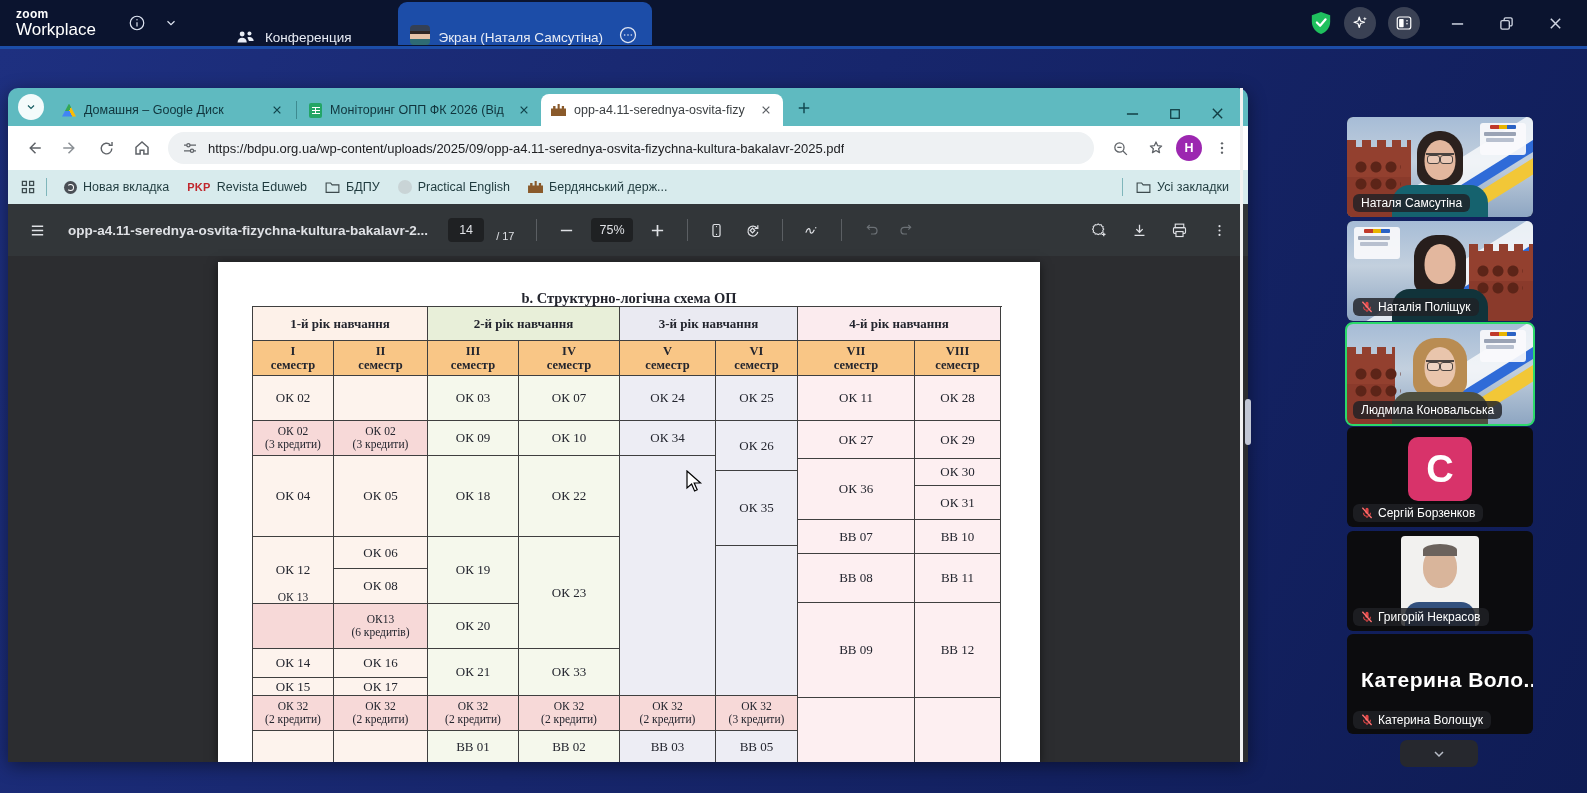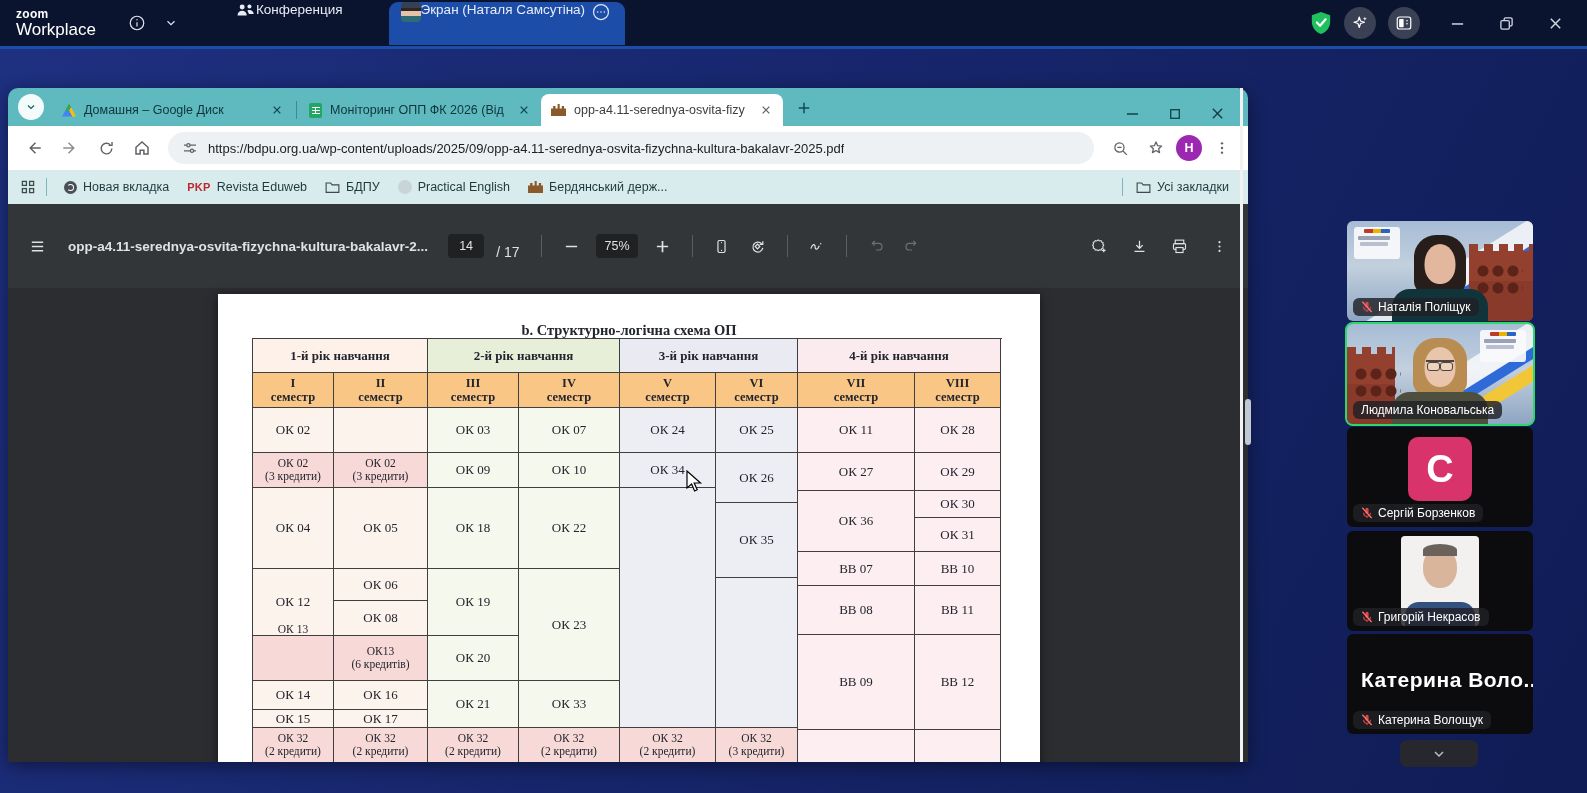--- a/index.html
+++ b/index.html
@@ -5,21 +5,21 @@
   html,body{margin:0;padding:0;background:#0b142f;font-family:"Liberation Sans",sans-serif;}
   .stage{position:relative;width:1587px;height:793px;overflow:hidden;background:#0b142f;}
   svg{display:block}
 
   
   .zbar{position:absolute;left:0;top:0;width:100%;height:46px;background:#0b142f;display:flex;align-items:center;color:#fff;}
   .zlogo{display:flex;flex-direction:column;justify-content:center;margin-left:16px;line-height:1;width:104px;}
   .zlogo .l1{font-weight:bold;font-size:12px;letter-spacing:.3px}
   .zlogo .l2{font-size:17px;margin-top:1px;font-weight:500}
   .zico{display:flex;align-items:center;justify-content:center;width:34px;height:34px;cursor:pointer}
-  .ztab{display:flex;align-items:flex-start;height:43px;padding:0 20px;font-size:13.5px;color:#e8ecf5;cursor:pointer}
+  .ztab{display:flex;align-items:flex-end;gap:9px;height:43px;padding:0 20px;font-size:13.5px;color:#e8ecf5;cursor:pointer}
   .ztab.active{background:#1c4da8;border-radius:9px 9px 0 0;margin-left:26px;padding:0 14px 0 12px;}
   .mini-ava{width:20px;height:20px;border-radius:4px;background:linear-gradient(#344054 0 28%,#2e2524 28% 45%,#e5c2a8 45% 72%,#2e6b74 72%);}
   .zspacer{flex:1}
   .zcirc{width:32px;height:32px;border-radius:50%;background:#3a4154;display:flex;align-items:center;justify-content:center;margin-left:12px;cursor:pointer}
   .zwin{display:flex;align-items:center;gap:34px;margin:0 24px 0 30px}
   .blue-underline{position:absolute;left:0;top:46px;width:100%;height:3px;background:#1c4da8}
 
   
   .desktop{position:absolute;left:0;top:49px;width:100%;height:744px;background:linear-gradient(118deg,#1e3080 0%,#17266c 45%,#0f1c55 100%);}
 
@@ -52,25 +52,25 @@
 
   .bkbar{height:34px;background:#d8ebed;display:flex;align-items:center;gap:4px;padding:0 12px;font-size:12.5px;color:#1f3a3e;}
   .bkitem{display:flex;align-items:center;gap:6px;padding:4px 7px;border-radius:6px;cursor:pointer;white-space:nowrap}
   .bkdiv{width:1px;height:18px;background:#7fb6bb;margin:0 6px}
   .dot-fav{width:13px;height:13px;border-radius:50%;background:#4a4f55;position:relative}
   .dot-fav::after{content:"";position:absolute;left:3px;top:3px;width:5px;height:5px;border-radius:50%;border:1.5px solid #fff;border-left-color:transparent}
   .grey-fav{width:14px;height:14px;border-radius:50%;background:#c9d4d6}
   .pkp{color:#c0272d;font-weight:bold;font-size:11px;letter-spacing:.3px}
   .bk-right{margin-left:auto;display:flex;align-items:center}
 
-  .pdfbar{height:52px;background:#323639;display:flex;align-items:center;color:#dfe1e5;padding:16px 14px;gap:6px;}
+  .pdfbar{height:52px;background:#323639;display:flex;align-items:center;color:#dfe1e5;padding:0 14px;gap:6px;}
   .pico{width:30px;height:30px;display:flex;align-items:center;justify-content:center;border-radius:50%;cursor:pointer}
   .pdftitle{font-size:13.5px;font-weight:bold;margin:0 14px 0 10px;white-space:nowrap;max-width:380px;overflow:hidden}
   .pagebox{background:#1f2123;border-radius:4px;min-width:26px;height:24px;display:flex;align-items:center;justify-content:center;font-size:12.5px;padding:0 5px;cursor:text}
-  .ptot{font-size:14px;margin:12px 8px 0 6px;white-space:nowrap}
+  .ptot{font-size:11px;margin:12px 8px 0 6px;white-space:nowrap}
   .pdiv{width:1px;height:22px;background:#5b5f63;margin:0 8px}
   .zoombox{background:#1f2123;border-radius:4px;height:24px;display:flex;align-items:center;justify-content:center;font-size:12.5px;padding:0 8px;margin:0 4px;cursor:pointer}
   .pright{margin-left:auto;display:flex;align-items:center;gap:10px}
 
   .canvas{position:relative;height:506px;background:#2c2d30;}
   .page{position:absolute;left:210px;top:6px;width:822px;height:500px;background:#fff;box-shadow:0 2px 10px rgba(0,0,0,.55);}
 
   
   .doc-heading{position:absolute;left:0;top:28px;width:100%;text-align:center;font-family:"Liberation Serif",serif;font-weight:bold;font-size:14.5px;color:#23252e;}
   #sl-table{position:absolute;left:34px;top:44px;width:750px;font-family:"Liberation Serif",serif;color:#23252e;border-left:1px solid #3f3f3f;border-top:1px solid #3f3f3f;box-sizing:border-box}
@@ -688,20 +688,42 @@
                 </div>
               </div>
             </div>
         </div>
       </div>
     </div>
 
     <div class="win-edge"></div>
     <div class="mini-scrollbar"></div>
 
+    <div class="tile video" style="top:68px">
+      <div class="scene v1">
+        <div class="rib r1"></div>
+          <div class="rib r2"></div>
+          <div class="rib r3"></div>
+        <div class="building bl"></div>
+        <div class="unilogo">
+            <i class="l1"></i>
+            <i class="l2"></i>
+            <i class="l3"></i>
+          </div>
+        <div class="person">
+            <div class="hair"></div>
+            <div class="face"></div>
+            <div class="spec"></div>
+            <div class="torso"></div>
+          </div>
+      </div>
+      <div class="nlabel">
+        <span>Наталя Самсутіна</span>
+      </div>
+    </div>
 
     <div class="tile video" style="top:172px">
       <div class="scene v2">
         <div class="rib r1"></div>
           <div class="rib r2"></div>
           <div class="rib r3"></div>
         <div class="building br"></div>
         <div class="unilogo tl">
             <i class="l1"></i>
             <i class="l2"></i>

